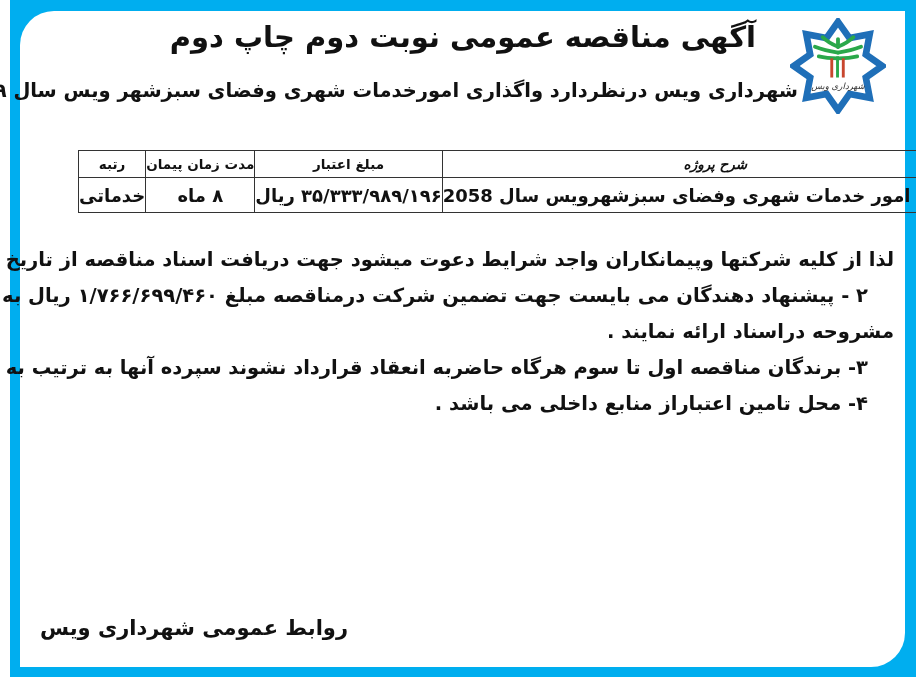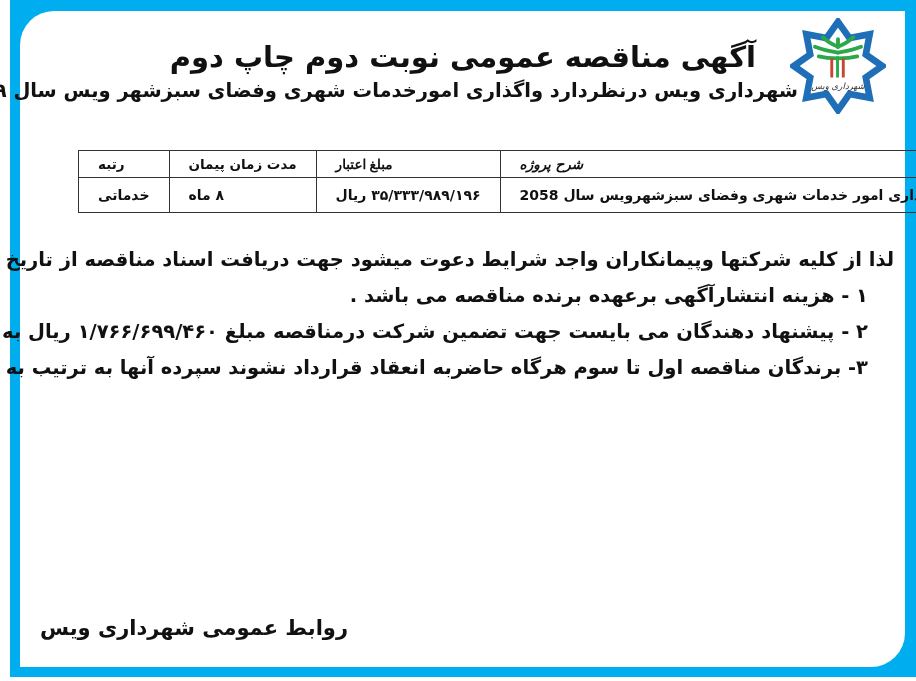--- a/index.html
+++ b/index.html
@@ -5,30 +5,30 @@
   html, body { margin: 0; padding: 0; background: #ffffff; }
   body { width: 916px; height: 681px; position: relative; overflow: hidden;
          font-family: "DejaVu Sans", "Liberation Sans", sans-serif; color: #111; }
   .frame-outer { position: absolute; left: 0; top: 0; width: 916px; height: 681px; background: #ffffff; }
   .frame-border { position: absolute; left: 10px; top: 0; width: 906px; height: 677px; background: #00aeef;
                   border-radius: 0; }
   .frame-inner { position: absolute; left: 20px; top: 11px; width: 885px; height: 656px; background: #ffffff;
                  border-top-left-radius: 34px; border-bottom-right-radius: 34px; }
   .logo { position: absolute; left: 790px; top: 18px; width: 96px; height: 96px; }
   .title { position: absolute; right: 160px; top: 20px; font-size: 29px; font-weight: bold; direction: rtl;
-           white-space: nowrap; letter-spacing: -0.5px; margin-top: 20px; }
+           white-space: nowrap; letter-spacing: -0.5px; }
   .intro { position: absolute; right: 118px; left: 22px; top: 74px; direction: rtl; text-align: justify;
            font-size: 19.5px; font-weight: bold; line-height: 33px; }
   .intro .l { display: block; white-space: nowrap; }
   table.tender { position: absolute; left: 78px; top: 150px; width: 715px; border-collapse: collapse;
                  direction: rtl; font-size: 13px; font-weight: bold; }
-  table.tender th, table.tender td { border: 1.5px solid #333; text-align: left; white-space: nowrap; padding: 0 19px; }
+  table.tender th, table.tender td { border: 1.5px solid #333; text-align: center; white-space: nowrap; padding: 0 0; }
   table.tender th { height: 26px; font-size: 13.5px; }
-  table.tender td { height: 34px; font-size: 14px; }
-  .c-row { width: 57px; } .c-desc { width: 337px; font-style: italic; } .c-amt { width: 140px; font-family: Liberation Serif, serif; }
+  table.tender td { height: 34px; font-size: 18px; }
+  .c-row { width: 57px; } .c-desc { width: 337px; font-style: italic; } .c-amt { width: 140px; }
   .c-dur { width: 98px; } .c-rank { width: 80px; }
   .body-text { position: absolute; right: 22px; left: 32px; top: 242px; direction: rtl; font-size: 19.5px;
                font-weight: bold; line-height: 36px; text-align: justify; }
   .body-text .l { display: block; white-space: nowrap; }
   .body-text .ind { padding-right: 26px; }
   .signature { position: absolute; left: 40px; top: 616px; direction: rtl; font-size: 21px; font-weight: bold; white-space: nowrap; text-align: center; }
 </style>
 </head>
 <body>
 
@@ -78,18 +78,19 @@
       <td>واگذاری امور خدمات شهری وفضای سبزشهرویس سال 2058</td>
       <td>۳۵/۳۳۳/۹۸۹/۱۹۶ ریال</td>
       <td>۸ ماه</td>
       <td>خدماتی</td>
     </tr>
   </tbody>
 </table>
 
 <div class="body-text">
   <span class="l">لذا از کلیه شرکتها وپیمانکاران واجد شرایط دعوت میشود جهت دریافت اسناد مناقصه از تاریخ ۹۹/۵/۲۰ لغایت</span>
-  <span class="l ind">۱ - هزینه انتشارآگهی برعهده برنده مناقصه می باشد .</span>
   <span class="l ind">۲ - پیشنهاد دهندگان می بایست جهت تضمین شرکت درمناقصه مبلغ ۱/۷۶۶/۶۹۹/۴۶۰ ریال به یکی از طرق</span>
+  <span class="l">مشروحه دراسناد ارائه نمایند .</span>
   <span class="l ind">۳- برندگان مناقصه اول تا سوم هرگاه حاضربه انعقاد قرارداد نشوند سپرده آنها به ترتیب به نفع شهرداری ضبط</span>
+  <span class="l ind">۴- محل تامین اعتباراز منابع داخلی می باشد .</span>
 </div>
 
 <div class="signature">روابط عمومی شهرداری ویس</div>
 
 </body></html>

